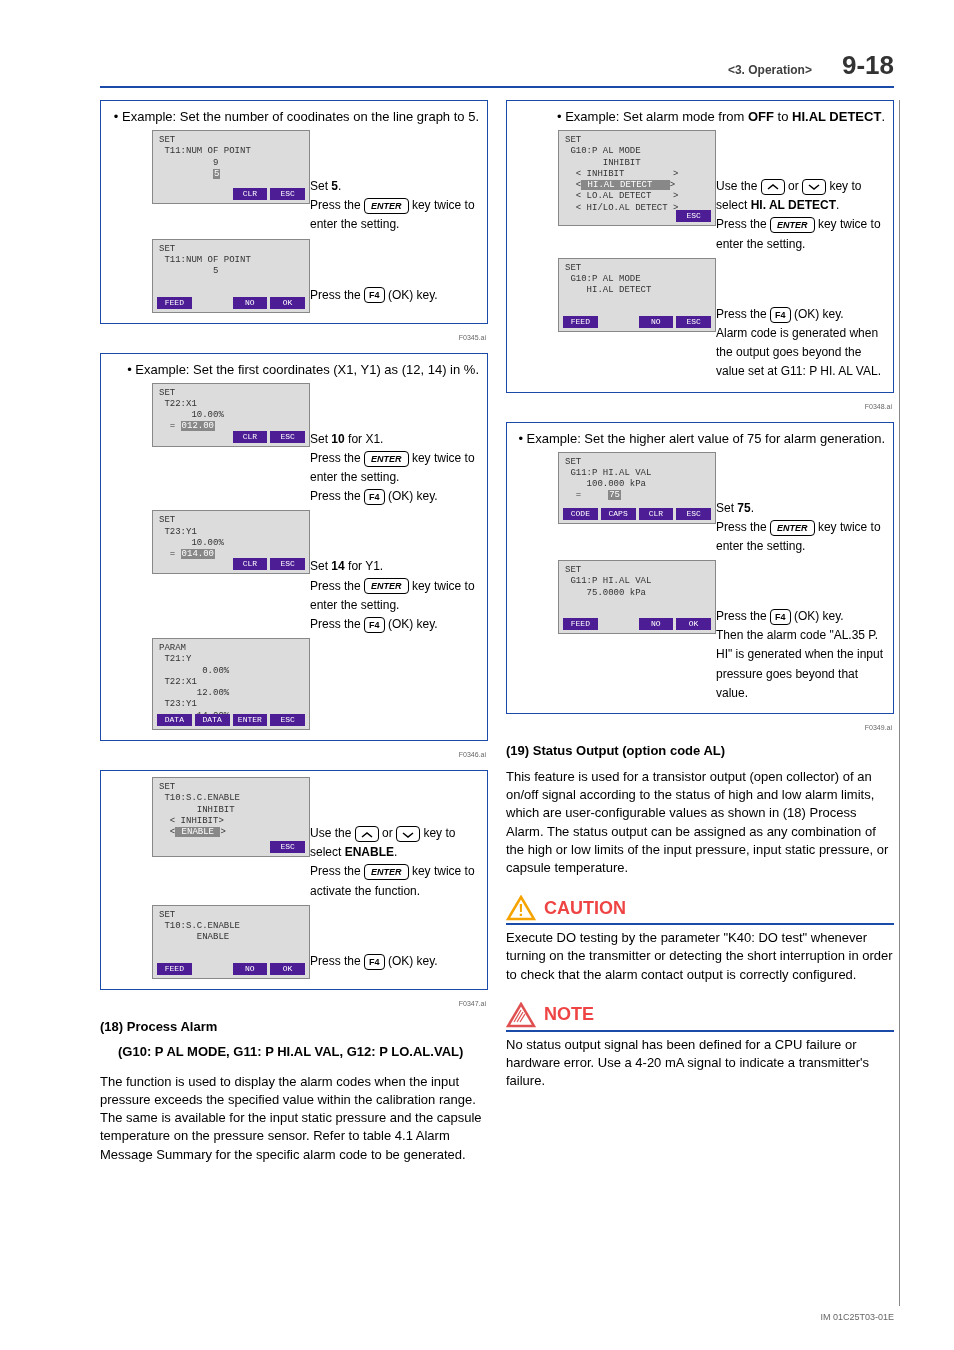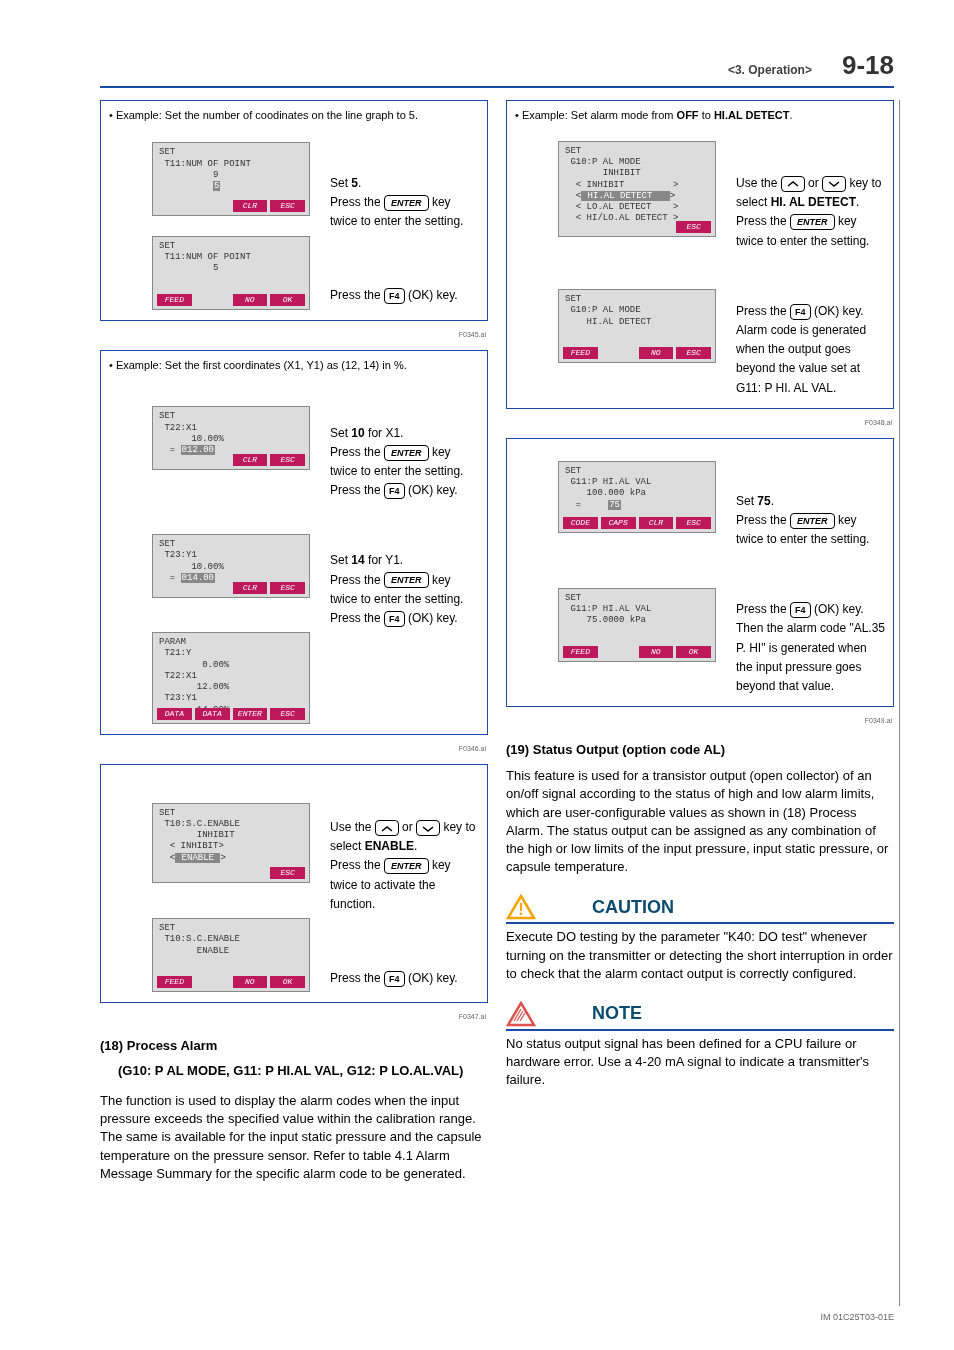--- a/index.html
+++ b/index.html
@@ -38,22 +38,22 @@
   .columns {
     display: flex;
     gap: 18px;
     margin-top: 0px;
   }
   .col { flex: 1; display: flex; flex-direction: column; gap: 8px; }
   .exbox {
     border: 1px solid #1a4ba8;
     padding: 6px 8px 6px 8px;
   }
-  .ex-title { text-align: left; margin: 2px 0 6px 0; font-size: 11px; }
-  .ex-row { display: flex; gap: 20px; align-items: center; margin-bottom: 4px; padding-left: 43px; }
+  .ex-title { text-align: right; margin: 2px 0 6px 0; font-size: 13px; }
+  .ex-row { display: flex; gap: 0; align-items: flex-start; margin-bottom: 4px; padding-left: 43px; }
   .lcd {
     width: 158px;
     min-height: 64px;
     border: 1px solid #888;
     background: #dcdcdc;
     padding: 4px 6px;
     font-family: "Courier New", monospace;
     font-size: 9px;
     color: #333;
     position: relative;
@@ -66,49 +66,49 @@
     position: absolute;
     bottom: 3px; left: 4px; right: 4px;
     display: flex; gap: 3px;
     font-size: 8px;
   }
   .lcd-foot span {
     flex: 1;
     text-align: center;
     padding: 1px 0;
   }
-  .lcd-foot span.on { background: #be185d; color: #fff; font-style: italic; }
+  .lcd-foot span.on { background: #4c1d95; color: #fff; }
   .lcd-foot span.off { color: #888; }
   .instr { font-size: 12px; line-height: 1.6; margin-top: 47px; }
   .keycap {
     display: inline-block;
     border: 1px solid #000;
     border-radius: 4px;
     padding: 0 6px;
     font-size: 9px;
     font-weight: bold;
     font-style: italic;
     vertical-align: middle;
     line-height: 14px;
   }
   .keycap.sm { padding: 0 4px; font-style: normal; font-weight: bold; font-size: 9px;}
   .keycap svg { vertical-align: middle; }
   .figref { text-align: right; font-size: 7px; color: #666; margin: 2px 2px 4px 0; }
-  .section-head { font-size: 13px; font-weight: bold; margin-top: 6px; }
+  .section-head { font-size: 13px; font-weight: bold; }
   .section-sub { font-size: 13px; font-weight: bold; margin: 2px 0 4px 18px; }
   .body-text { font-size: 13px; line-height: 1.4; margin-top: 2px; }
   .callout {
     margin-top: 10px;
   }
   .callout-head {
     display: flex; align-items: center; gap: 8px;
     border-bottom: 2px solid #1a4ba8;
     padding-bottom: 2px; margin-bottom: 4px;
   }
-  .callout-title { color: #0c4a6e; font-size: 18px; font-weight: bold; margin-left: 48px; }
+  .callout-title { color: #ef4444; font-size: 18px; font-weight: bold; }
   .tri {
     width: 30px; height: 26px; position: relative;
   }
   .footer-doc {
     position: absolute;
     bottom: 28px; right: 60px;
     font-size: 9px; color: #666;
   }
   .side-rule {
     position: absolute;
@@ -325,20 +325,21 @@
       </div>
       <div class="instr">
         <span>Press the </span><span class="keycap sm">F4</span><span> (OK) key.</span><br>
         <span>Alarm code is generated when the output goes beyond the value set at G11: P HI. AL VAL.</span>
       </div>
     </div>
   </div>
   <div class="figref">F0348.ai</div>
 
   <div class="exbox">
+    <div class="ex-title">• Example: Set the higher alert value of 75 for alarm generation.</div>
     <div class="ex-row">
       <div class="lcd" style="min-height:72px;">
         <div class="line">SET</div>
         <div class="line"> G11:P HI.AL VAL</div>
         <div class="line">    100.000 kPa</div>
         <div class="line"><span>  =     </span><span class="hl">75</span></div>
         <div class="lcd-foot">
                 <span class="on">CODE</span>
                 <span class="on">CAPS</span>
                 <span class="on">CLR</span>

